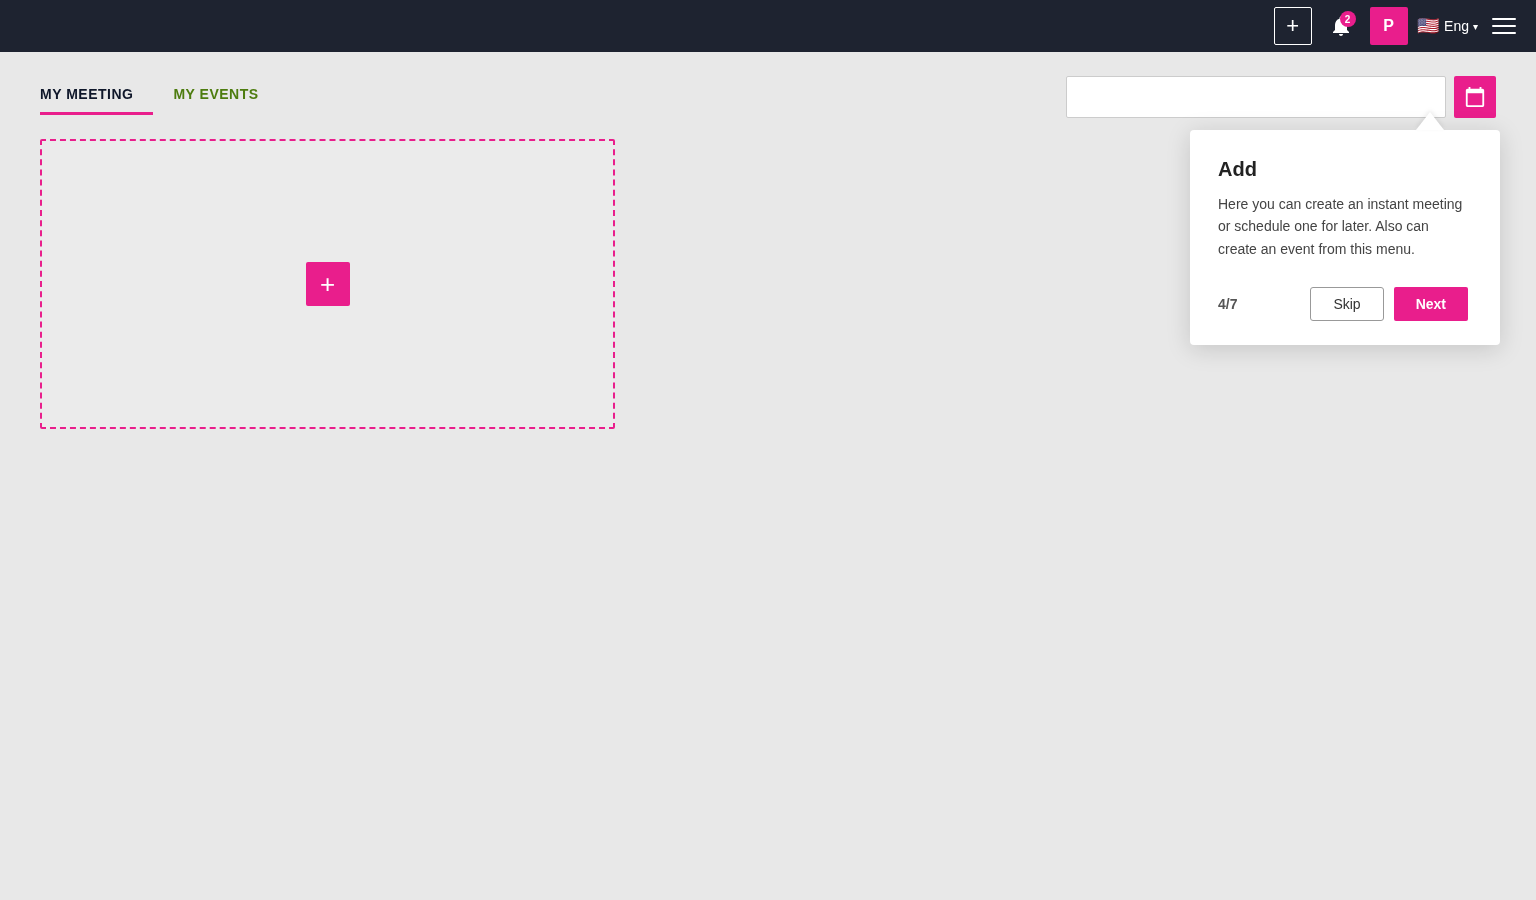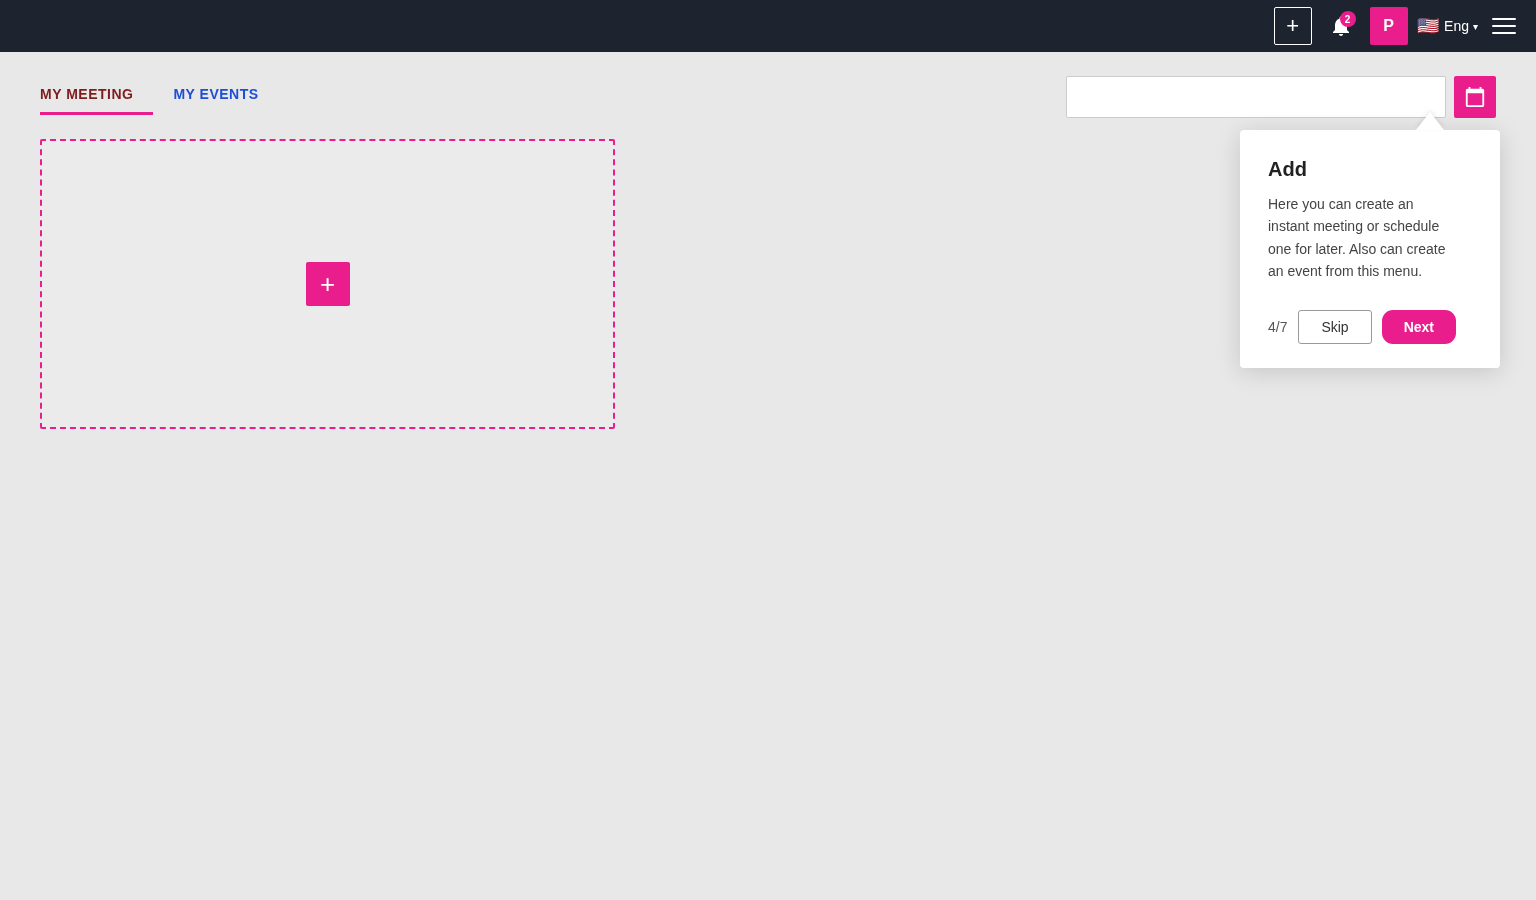--- a/index.html
+++ b/index.html
@@ -115,28 +115,28 @@
     
     .tabs {
       display: flex;
       gap: 0;
       margin-bottom: 24px;
     }
     .tab {
       padding: 10px 20px;
       font-size: 14px;
       font-weight: 600;
-      color: #1d4ed8;
+      color: #4d7c0f;
       cursor: pointer;
       border-bottom: 3px solid transparent;
       text-transform: uppercase;
       letter-spacing: 0.5px;
     }
     .tab.active {
-      color: #7f1d1d;
+      color: #0f172a;
       border-bottom: 3px solid #e91e8c;
     }
     .tab:first-child {
       padding-left: 0;
     }
 
     
     .content-box {
       width: 575px;
       height: 290px;
@@ -214,22 +214,22 @@
       border-bottom: 18px solid #fff;
       margin-left: auto;
       margin-right: 56px;
       filter: drop-shadow(0 -2px 2px rgba(0,0,0,0.08));
     }
 
     .popup-card {
       background: #fff;
       border-radius: 4px;
       box-shadow: 0 4px 24px rgba(0,0,0,0.15);
-      padding: 28px 44px 24px 28px;
-      width: 260px;
+      padding: 28px 32px 24px 28px;
+      width: 310px;
     }
     .popup-title {
       font-size: 20px;
       font-weight: 700;
       color: #222;
       margin-bottom: 12px;
     }
     .popup-body {
       font-size: 14px;
       color: #444;
@@ -237,21 +237,21 @@
       margin-bottom: 27px;
     }
     .popup-footer {
       display: flex;
       align-items: center;
       justify-content: space-between;
     }
     .popup-step {
       font-size: 14px;
       color: #555;
-      font-weight: 400;
+      font-weight: 700;
     }
     .popup-actions {
       display: flex;
       gap: 10px;
     }
     .btn-skip {
       padding: 8px 22px;
       border: 1.5px solid #999;
       background: #fff;
       color: #333;
@@ -260,21 +260,21 @@
       border-radius: 3px;
       cursor: pointer;
     }
     .btn-next {
       padding: 8px 22px;
       border: none;
       background: #e91e8c;
       color: #fff;
       font-size: 14px;
       font-weight: 600;
-      border-radius: 11px;
+      border-radius: 2px;
       cursor: pointer;
     }
   </style>
 </head>
 <body>
 
 <nav class="navbar">
   <button class="nav-add-btn">
     <span>+</span>
   </button>

